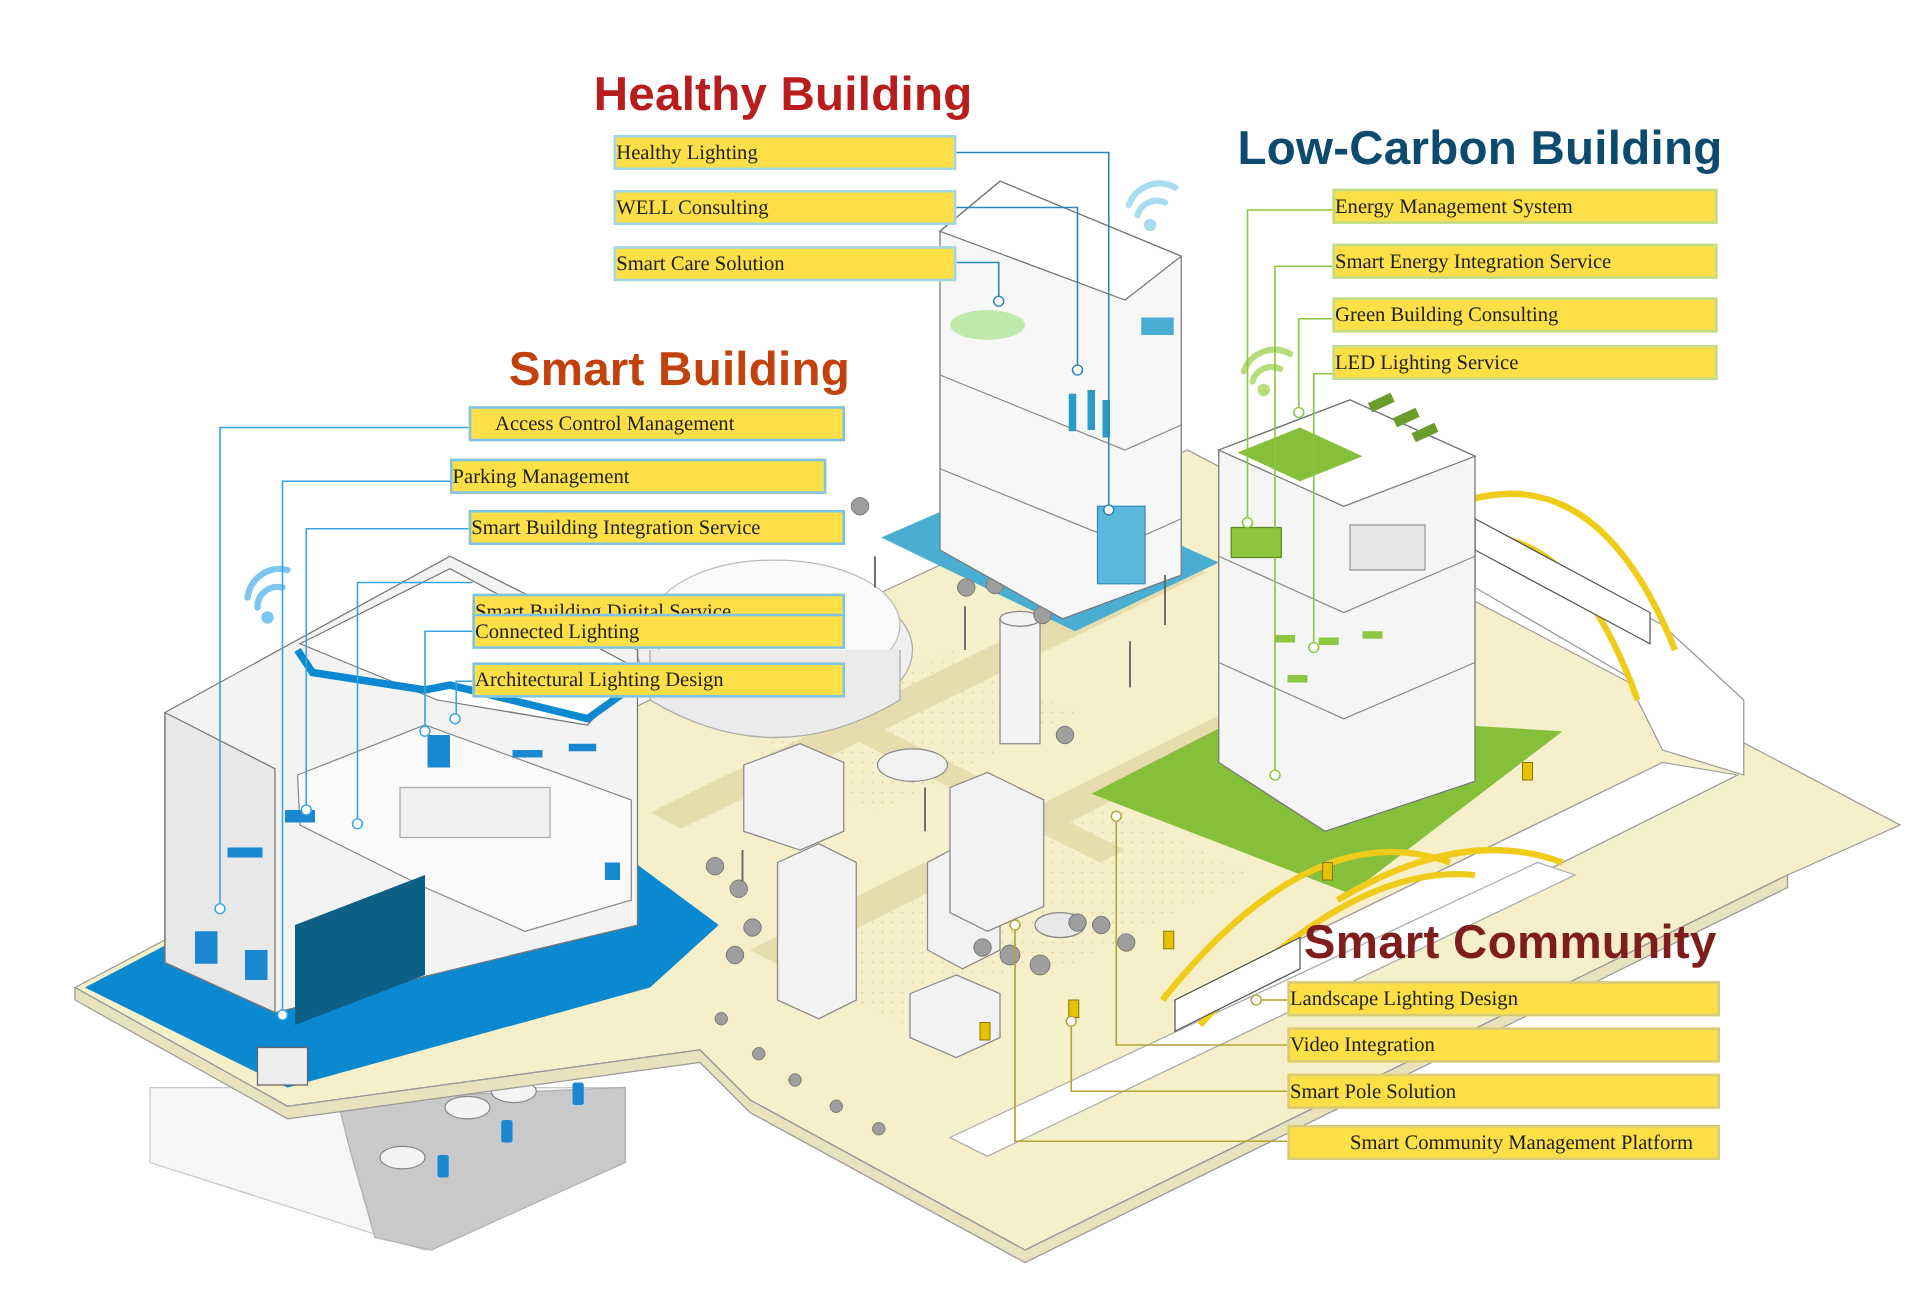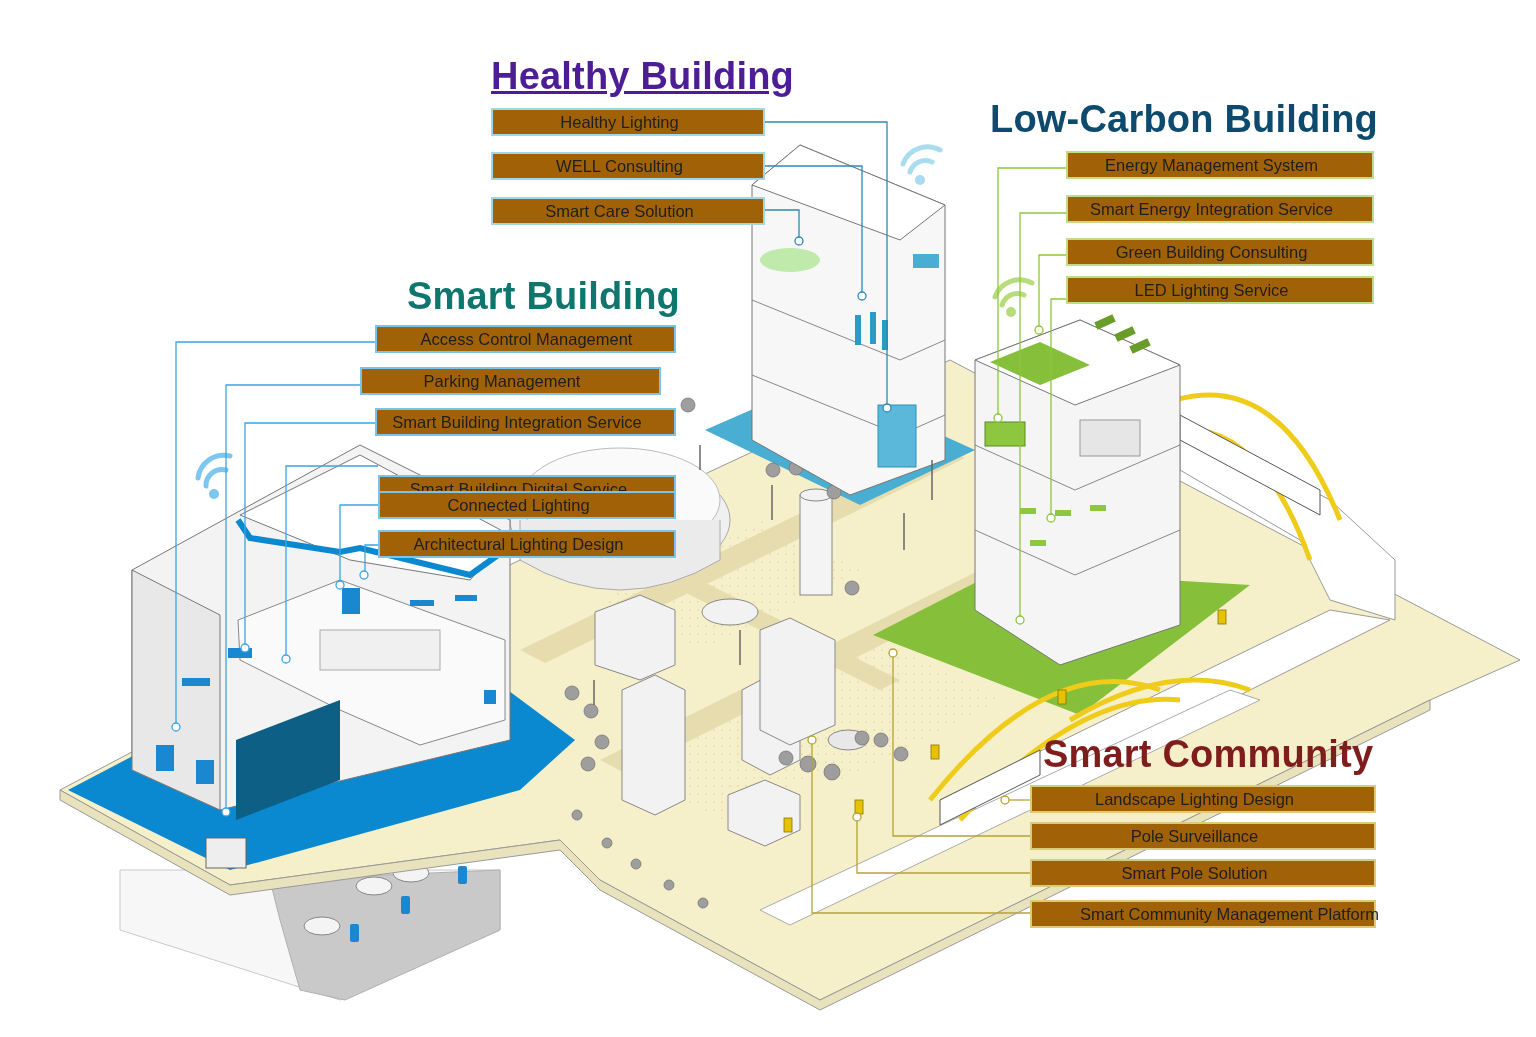--- a/index.html
+++ b/index.html
@@ -1,23 +1,23 @@
 <!DOCTYPE html>
 <html><head>
 <meta charset="utf-8">
 <style>
   html, body { margin:0; padding:0; background:#ffffff; }
   body { width:1536px; height:1037px; position:relative; overflow:hidden;
          font-family:"Liberation Sans", "DejaVu Sans", sans-serif; }
   #scene { position:absolute; left:0; top:0; width:1536px; height:1037px; }
   .cat-title { position:absolute; font-weight:700; font-size:38px; letter-spacing:0.2px;
                white-space:nowrap; line-height:1; }
-  .label-box { position:absolute; height:28px; background:#a16207; box-sizing:border-box;
-               border:2px solid; text-align:center; padding-right:17px;
-               font-size:16.5px; line-height:24px; color:#1e1e1e; white-space:nowrap; }
+  .label-box { position:absolute; height:28px; background:#fde047; box-sizing:border-box;
+               border:2px solid; text-align:left; padding-right:17px;
+               font-size:16.5px; line-height:24px; color:#1e1e1e; white-space:nowrap;font-family:Liberation Serif, serif; }
   .hb .label-box { border-color:#9fd6e8; }
   .sb .label-box { border-color:#7cc3ea; }
   .lc .label-box { border-color:#bfdc8a; }
   .sc .label-box { border-color:#d8cc7a; }
 </style>
 </head>
 <body>
 
 <svg id="scene" viewBox="0 0 1536 1037" xmlns="http://www.w3.org/2000/svg">
   <defs>
@@ -269,43 +269,43 @@
   </g>
   <g fill="#ffffff" stroke="#b4a436" stroke-width="1.3">
     <circle cx="1005" cy="800" r="4"></circle>
       <circle cx="893" cy="653" r="4"></circle>
     <circle cx="857" cy="817" r="4"></circle>
       <circle cx="812" cy="740" r="4"></circle>
   </g>
 </svg>
 
 <div class="hb">
-  <div class="cat-title" style="left:491px;top:57px;color:#4c1d95;text-decoration:underline;">Healthy Building</div>
+  <div class="cat-title" style="left:475px;top:57px;color:#b91c1c;">Healthy Building</div>
   <div class="label-box" style="left:491px;top:108px;width:274px;">Healthy Lighting</div>
   <div class="label-box" style="left:491px;top:152px;width:274px;">WELL Consulting</div>
   <div class="label-box" style="left:491px;top:197px;width:274px;">Smart Care Solution</div>
 </div>
 
 <div class="sb">
-  <div class="cat-title" style="left:407px;top:277px;color:#0f766e;">Smart Building</div>
+  <div class="cat-title" style="left:407px;top:277px;color:#c2410c;">Smart Building</div>
   <div class="label-box" style="left:375px;top:325px;width:301px;padding-left:19px;">Access Control Management</div>
   <div class="label-box" style="left:360px;top:367px;width:301px;">Parking Management</div>
   <div class="label-box" style="left:375px;top:408px;width:301px;">Smart Building Integration Service</div>
   <div class="label-box" style="left:378px;top:451px;width:298px;margin-top:24px;">Smart Building Digital Service</div>
   <div class="label-box" style="left:378px;top:491px;width:298px;">Connected Lighting</div>
   <div class="label-box" style="left:378px;top:530px;width:298px;">Architectural Lighting Design</div>
 </div>
 
 <div class="lc">
   <div class="cat-title" style="left:990px;top:100px;color:#0c4a6e;">Low-Carbon Building</div>
   <div class="label-box" style="left:1066px;top:151px;width:308px;">Energy Management System</div>
   <div class="label-box" style="left:1066px;top:195px;width:308px;">Smart Energy Integration Service</div>
   <div class="label-box" style="left:1066px;top:238px;width:308px;">Green Building Consulting</div>
   <div class="label-box" style="left:1066px;top:276px;width:308px;">LED Lighting Service</div>
 </div>
 
 <div class="sc">
   <div class="cat-title" style="left:1043px;top:735px;color:#7f1d1d;">Smart Community</div>
   <div class="label-box" style="left:1030px;top:785px;width:346px;">Landscape Lighting Design</div>
-  <div class="label-box" style="left:1030px;top:822px;width:346px;">Pole Surveillance</div>
+  <div class="label-box" style="left:1030px;top:822px;width:346px;">Video Integration</div>
   <div class="label-box" style="left:1030px;top:859px;width:346px;">Smart Pole Solution</div>
   <div class="label-box" style="left:1030px;top:900px;width:346px;padding-left:48px;">Smart Community Management Platform</div>
 </div>
 
 </body></html>

